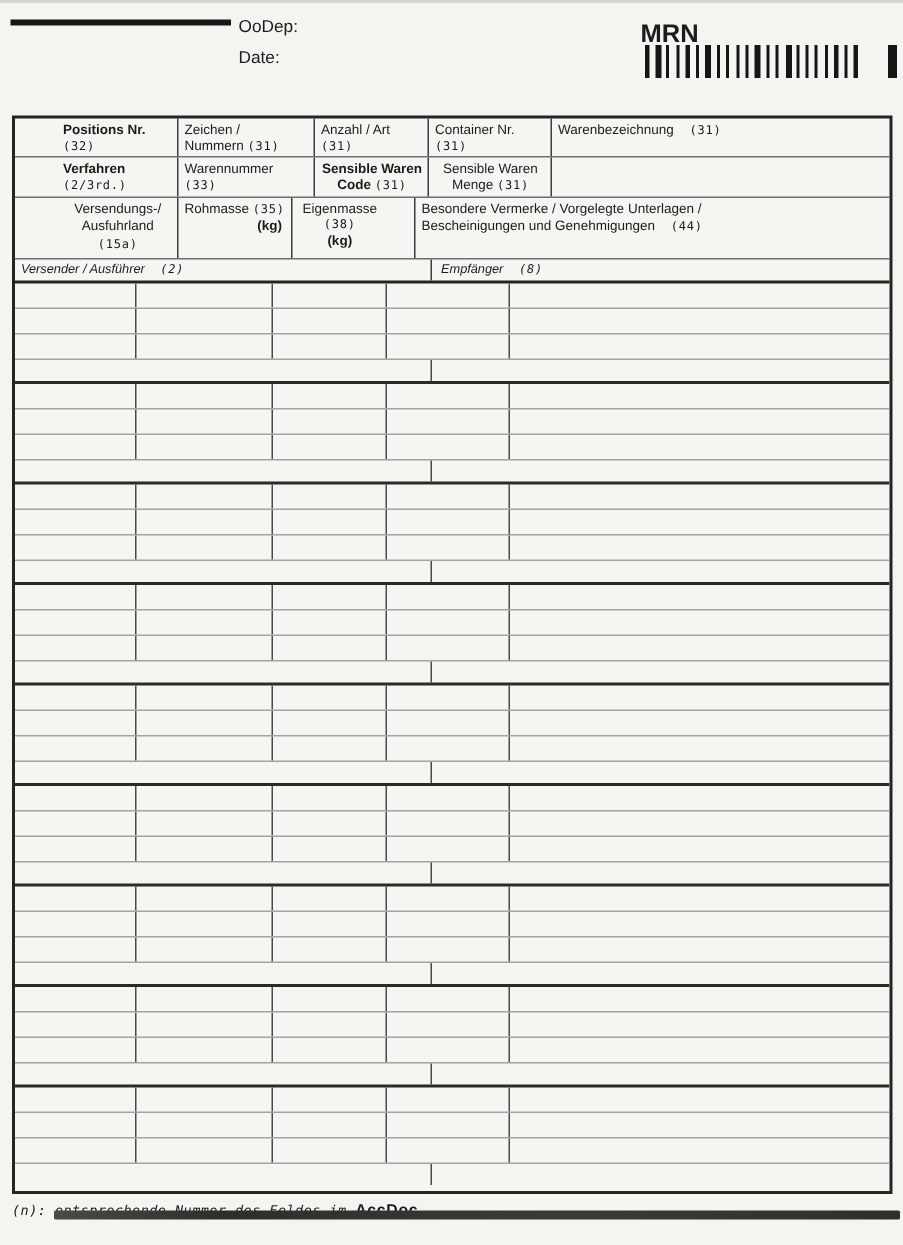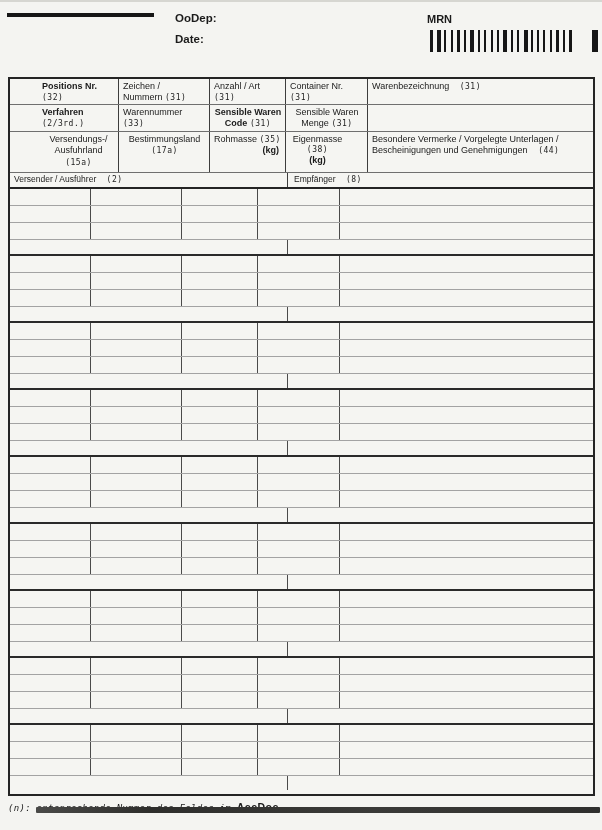--- a/index.html
+++ b/index.html
@@ -12,43 +12,43 @@
 
   
   .titlebox { position:absolute; left:7px; top:13px; width:147px; border:2px solid #161616; background:#f4f4f1; box-sizing:border-box; }
   .titlerow { height:20px; border-bottom:2px solid #161616; font-weight:bold; font-size:13.5px; line-height:20px; padding-left:3px; white-space:nowrap; letter-spacing:-0.2px; }
   .blattrow { display:flex; height:17px; }
   .blatt-main { flex:1; display:flex; justify-content:space-between; align-items:center; padding:0 5px 0 3px; box-sizing:border-box; }
   .blatt-label { font-weight:bold; font-size:11px; }
   .blatt-value { font-weight:bold; font-size:13px; }
   .blatt-cell { width:20px; border-left:2px solid #161616; box-sizing:border-box; }
   .blatt-cell.last { width:26px; }
-  .toplabel { position:absolute; left:175px; font-weight:bold; font-size:11.5px; }
-  .mrnlabel { position:absolute; left:427px; top:13px; font-weight:bold; font-size:11px; }
+  .toplabel { position:absolute; left:159px; font-weight:normal; font-size:11.5px; }
+  .mrnlabel { position:absolute; left:427px; top:13px; font-weight:bold; font-size:17px; }
   .barcode { position:absolute; left:430px; top:30px; height:22px; white-space:nowrap; font-size:0; }
   .barcode span { display:inline-block; height:22px; background:#161616; vertical-align:top; }
 
   
   .table { position:absolute; left:8px; top:77px; width:587px; height:719px; border:2px solid #242424; box-sizing:border-box; display:flex; flex-direction:column; background:#f5f5f2; }
   .hrow { display:flex; border-bottom:1px solid #6f6f6f; box-sizing:border-box; flex:none; }
   .hrow.ra { height:26px; }
   .hrow.rb { height:27px; }
   .hrow.rc { height:41px; }
   .hc { border-right:1px solid #3d3d3d; padding:2px 3px 0 4px; box-sizing:border-box; font-size:9px; line-height:1.25; overflow:hidden; }
   .w1 { width:81px;margin-left:28px; } .w2 { width:91px; } .w3 { width:76px; } .w4 { width:82px; }
   .w5 { flex:1; border-right:none; }
   .bold { font-weight:bold; }
   .center { text-align:center; }
   .right { text-align:center; padding-right:22px; }
   .num { font-family:"DejaVu Sans Mono", monospace; font-size:8px; letter-spacing:0.5px; }
   .gap { margin-left:8px; }
   .rline { display:block; }
   .kgline { display:block; text-align:right; padding-right:3px; font-weight:bold; }
 
-  .hrow.rd { height:16px; border-bottom:2px solid #242424; font-size:8.5px; align-items:flex-end; }
+  .hrow.rd { height:16px; border-bottom:2px solid #242424; font-size:8.5px; align-items:flex-end;font-style:italic; }
   .dl { width:278px; border-right:1px solid #3d3d3d; box-sizing:border-box; padding:1px 4px; align-self:stretch; }
   .dr { flex:1; padding:1px 6px; align-self:stretch; }
 
   
   .bodywrap { flex:1; display:flex; flex-direction:column; overflow:hidden; }
   .block { flex:none; }
   .block + .block { border-top:2px solid #2a2a2a; }
   .brow { display:flex; height:17px; border-bottom:1px solid #a3a3a3; box-sizing:border-box; }
   .bcell { border-right:1px solid #4a4a4a; box-sizing:border-box; height:100%; }
   .bcell.c1 { width:81px; } .bcell.c2 { width:91px; } .bcell.c3 { width:76px; } .bcell.c4 { width:82px; }
@@ -123,24 +123,20 @@
         <span class="num">(31)</span>
       </div>
     </div>
 
     <div class="hrow rc">
       <div class="hc w1 center">
         <span class="rline">Versendungs-/</span>
         <span class="rline">Ausfuhrland</span>
         <span class="num">(15a)</span>
       </div>
-      <div class="hc w2 center">
-        <span class="rline">Bestimmungsland</span>
-        <span class="num">(17a)</span>
-      </div>
       <div class="hc w3">
         <span>Rohmasse</span>
         <span class="num">(35)</span>
         <span class="kgline">(kg)</span>
       </div>
       <div class="hc w4 right">
         <span class="rline">Eigenmasse</span>
         <span class="num rline">(38)</span>
         <span class="bold">(kg)</span>
       </div>

